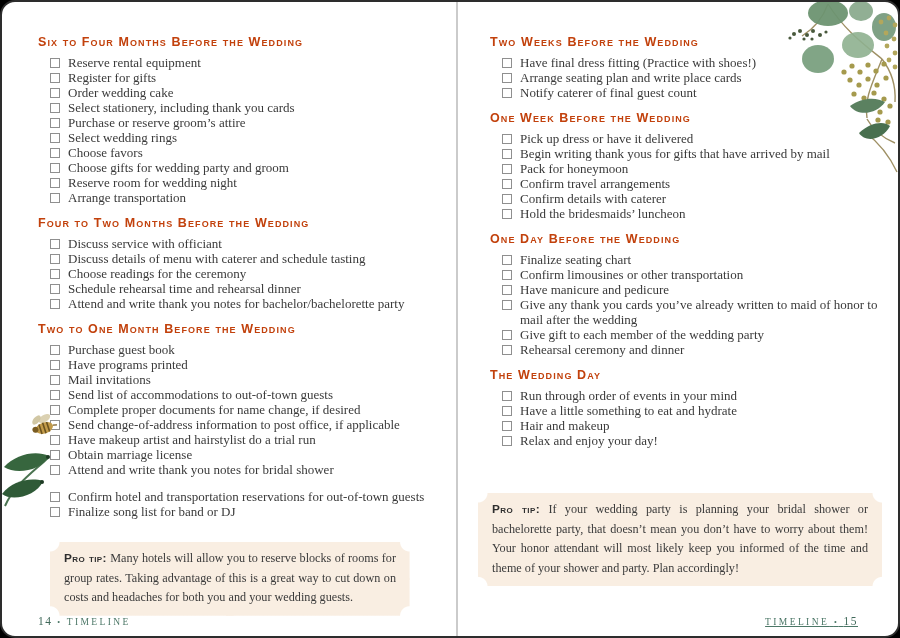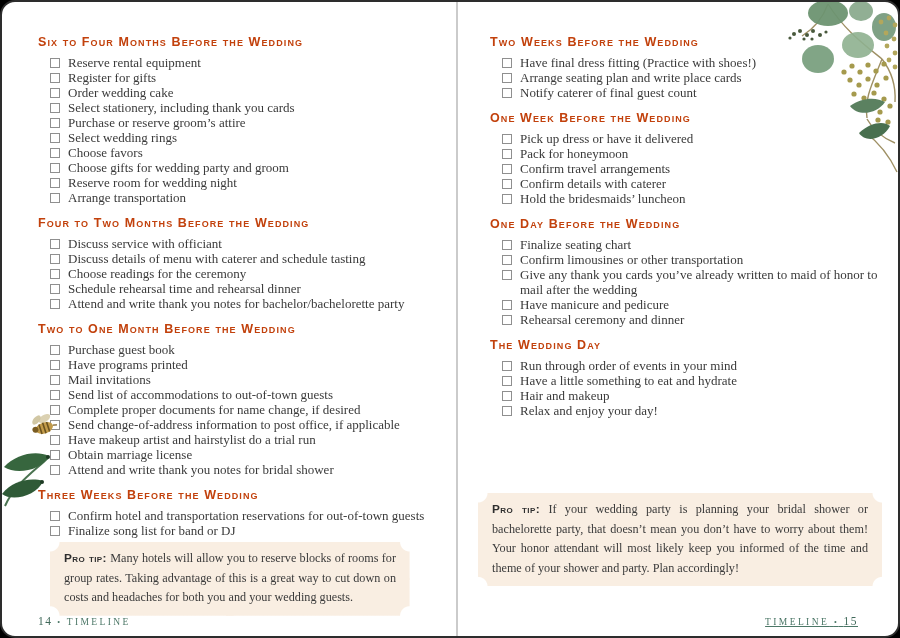--- a/index.html
+++ b/index.html
@@ -176,21 +176,20 @@
               <span class="checkbox"></span>
               <span class="item-label">Obtain marriage license</span>
             </li>
             <li class="check-item">
               <span class="checkbox"></span>
               <span class="item-label">Attend and write thank you notes for bridal shower</span>
             </li>
           </ul>
         </div>
         <div>
-          <h2 class="section-title">Three Weeks Before the Wedding</h2>
           <ul class="checklist">
             <li class="check-item">
               <span class="checkbox"></span>
               <span class="item-label">Confirm hotel and transportation reservations for out-of-town guests</span>
             </li>
             <li class="check-item">
               <span class="checkbox"></span>
               <span class="item-label">Finalize song list for band or DJ</span>
             </li>
           </ul>
@@ -227,20 +226,24 @@
         </div>
         <div>
           <h2 class="section-title">One Week Before the Wedding</h2>
           <ul class="checklist">
             <li class="check-item">
               <span class="checkbox"></span>
               <span class="item-label">Pick up dress or have it delivered</span>
             </li>
             <li class="check-item">
               <span class="checkbox"></span>
+              <span class="item-label">Begin writing thank yous for gifts that have arrived by mail</span>
+            </li>
+            <li class="check-item">
+              <span class="checkbox"></span>
               <span class="item-label">Pack for honeymoon</span>
             </li>
             <li class="check-item">
               <span class="checkbox"></span>
               <span class="item-label">Confirm travel arrangements</span>
             </li>
             <li class="check-item">
               <span class="checkbox"></span>
               <span class="item-label">Confirm details with caterer</span>
             </li>
@@ -256,25 +259,29 @@
             <li class="check-item">
               <span class="checkbox"></span>
               <span class="item-label">Finalize seating chart</span>
             </li>
             <li class="check-item">
               <span class="checkbox"></span>
               <span class="item-label">Confirm limousines or other transportation</span>
             </li>
             <li class="check-item">
               <span class="checkbox"></span>
+              <span class="item-label">Have manicure and pedicure</span>
+            </li>
+            <li class="check-item">
+              <span class="checkbox"></span>
               <span class="item-label">Give any thank you cards you’ve already written to maid of honor to mail after the wedding</span>
             </li>
             <li class="check-item">
               <span class="checkbox"></span>
-              <span class="item-label">Have manicure and pedicure</span>
+              <span class="item-label">Give gift to each member of the wedding party</span>
             </li>
             <li class="check-item">
               <span class="checkbox"></span>
               <span class="item-label">Rehearsal ceremony and dinner</span>
             </li>
           </ul>
         </div>
         <div>
           <h2 class="section-title">The Wedding Day</h2>
           <ul class="checklist">

